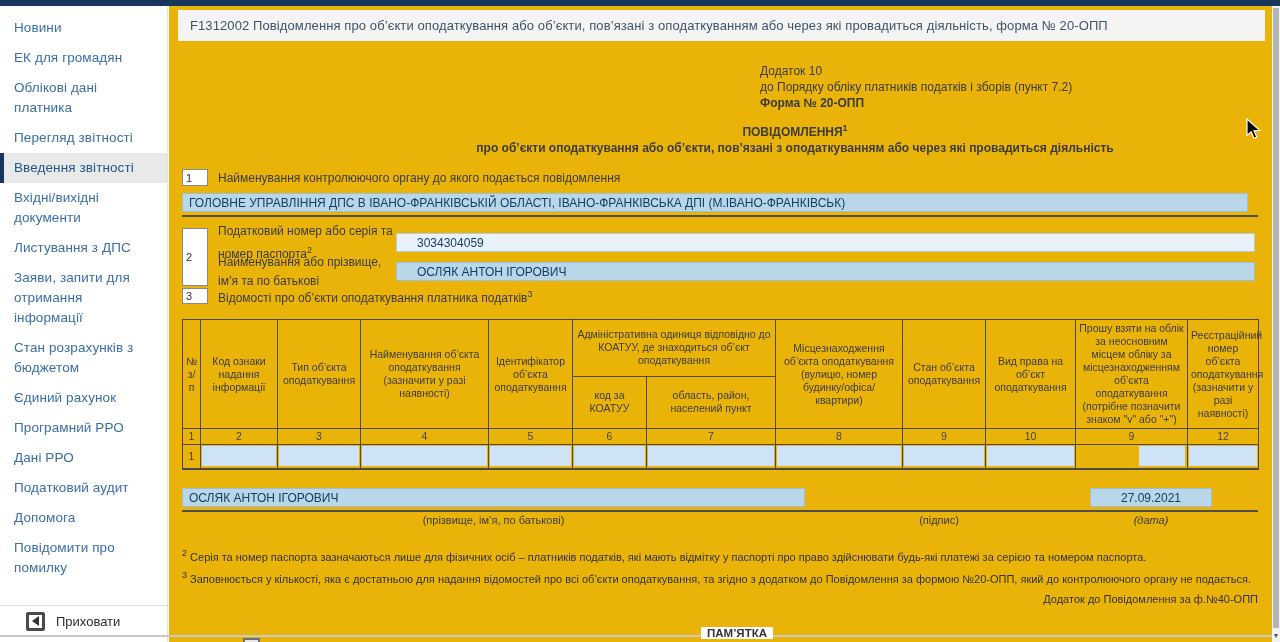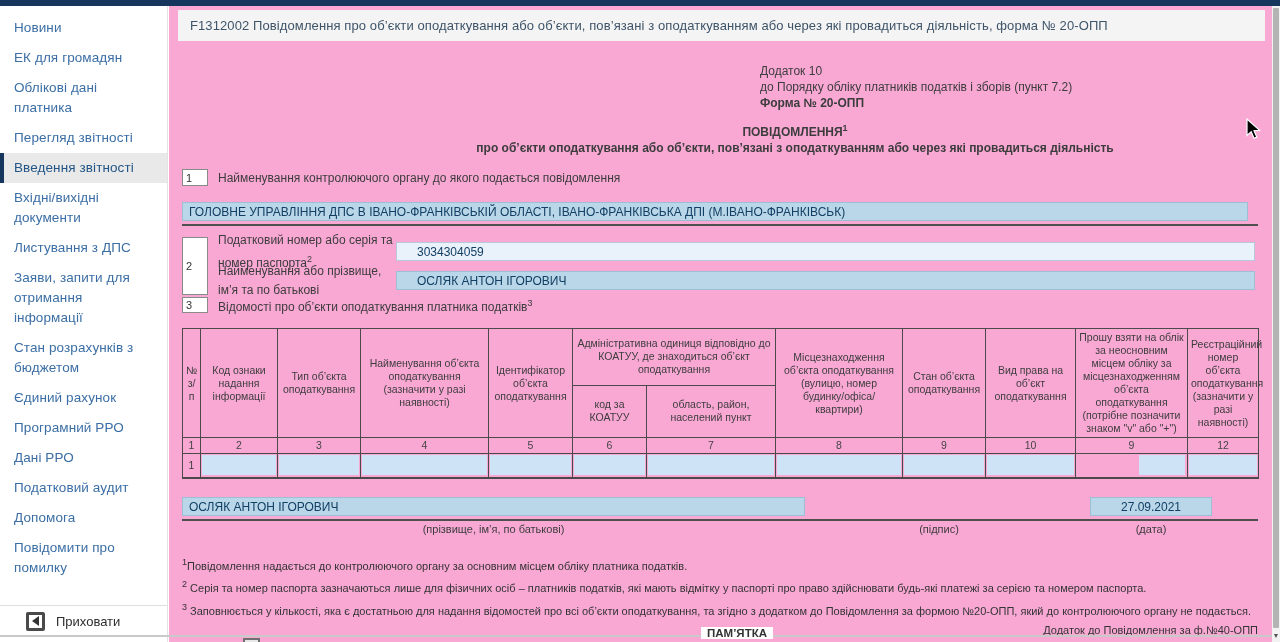--- a/index.html
+++ b/index.html
@@ -13,36 +13,36 @@
   .sidebar { position:absolute; left:0; top:6px; width:168px; bottom:0; background:#fff; border-right:1px solid #e3e3e3; }
   .nav { padding-top:7px; }
   .nav-item { padding:5px 14px; font-size:13.5px; line-height:20px; color:#3b6ea5; cursor:pointer; letter-spacing:.1px; }
   .nav-item.active { background:#e9e9e9; border-left:4px solid #17365d; padding-left:10px; color:#235687; }
   .sidebar-footer { position:absolute; left:0; right:0; bottom:0; height:37px; border-top:1px solid #ddd; display:flex; align-items:center; gap:11px; padding:0 14px 6px 26px; }
   .collapse-icon { width:19px; height:19px; border:3px solid #4a4a4a; border-radius:2px; display:flex; align-items:center; justify-content:center; background:#fff; flex:0 0 auto; }
   .collapse-tri { width:0; height:0; border-top:5px solid transparent; border-bottom:5px solid transparent; border-right:7px solid #333; }
   .collapse-label { font-size:13px; color:#2d2d2d; }
 
   
-  .main { position:absolute; left:169px; top:6px; right:8px; bottom:0; background:#f9a8d4; overflow:hidden; }
+  .main { position:absolute; left:169px; top:6px; right:8px; bottom:0; background:#eab308; overflow:hidden; }
   .doc-header { margin:4px 7px 0 9px; background:#f4f4f5; padding:8px 12px; font-size:13px; color:#3e5468; letter-spacing:.1px; }
   .doc { padding:0 14px 0 13px; font-size:12px; color:#3c3c3c; }
 
   .annex { margin:22px 0 0 578px; line-height:16px; font-size:12px; color:#3c3c3c; }
   .annex .b { font-weight:bold; }
   .doc-title { margin-top:12px; padding-left:150px; text-align:center; font-weight:bold; font-size:12px; color:#3c3c3c; }
   .doc-subtitle { margin-top:2px; padding-left:150px; text-align:center; font-weight:bold; font-size:12px; color:#3c3c3c; }
   sup { font-size:9px; }
 
   .fieldrow { margin-top:14px; display:flex; align-items:flex-start; }
   .numbox { display:inline-flex; align-items:center; flex:0 0 auto; width:26px; height:17px; border:1px solid #8a8a8a; background:#fff; font-size:11px; color:#333; padding-left:3px; }
   .numbox.tall { height:58px; }
   .fieldrow .lbl { margin-left:10px; padding-top:2px; }
 
-  .bluefield { margin-top:16px; width:1066px; height:19px; background:#b9d7e9; border:1px solid #9dbfd6; color:#123f63; font-size:12px; padding:2px 6px; line-height:14px; }
+  .bluefield { margin-top:7px; width:1066px; height:19px; background:#b9d7e9; border:1px solid #9dbfd6; color:#123f63; font-size:12px; padding:2px 6px; line-height:14px; }
   .rule { margin-top:3px; width:1076px; border-top:2px solid #4f4f4f; }
 
   .sec2 { margin-top:11px; display:flex; }
   .sec2-rows { flex:1; margin-left:10px; }
   .sec2-row { display:flex; align-items:center; height:29px; }
   .sec2-label { width:178px; flex:0 0 auto; font-size:12px; line-height:19px; color:#3c3c3c; }
   .input { flex:1; height:19px; font-size:12px; color:#123f63; padding:2px 20px; line-height:14px; margin-right:3px; }
   .input.light { background:#e9f1fb; border:1px solid #b7c9da; }
   .input.blue  { background:#b9d7e9; border:1px solid #9dbfd6; }
   .row3 { margin-top:2px; display:flex; align-items:flex-start; }
@@ -64,21 +64,21 @@
   
   .sig { margin-top:18px; position:relative; width:1076px; }
   .sig-fields { display:flex; }
   .sigfield { height:19px; background:#b9d7e9; border:1px solid #9dbfd6; color:#123f63; font-size:12px; padding:2px 6px; line-height:14px; }
   .sigfield.name { width:623px; }
   .sigfield.date { width:122px; margin-left:auto; margin-right:46px; text-align:center; }
   .sig-rule { margin-top:3px; border-top:2px solid #4f4f4f; }
   .sig-captions { position:relative; height:14px; margin-top:2px; font-size:11px; color:#3c3c3c; }
   .cap1 { position:absolute; left:0; width:623px; text-align:center; }
   .cap2 { position:absolute; left:707px; width:100px; text-align:center; }
-  .cap3 { position:absolute; left:919px; width:100px; text-align:center; }
+  .cap3 { position:absolute; left:919px; width:100px; text-align:center;font-style:italic; }
   .mp { margin-top:3px; padding-left:30px; text-align:center; font-size:11px; color:#3c3c3c; }
 
   
   .footnotes { margin-top:16px; font-size:11px; line-height:19px; color:#333; width:1080px; }
   .annex-note { margin-top:4px; width:1076px; text-align:right; font-size:11px; color:#333; }
 
   
   .memo-rule { position:absolute; left:0; top:635px; width:1272px; border-top:2px solid #c9c9c9; z-index:5; }
   .memo-title { position:absolute; top:627px; left:737px; transform:translateX(-50%); background:#fff; padding:0 6px; font-weight:bold; font-size:11.5px; color:#333; z-index:6; }
   .memo-stub { position:absolute; left:243px; top:638px; width:17px; height:8px; border:2px solid #707070; background:#e8e8e8; z-index:6; }
@@ -256,21 +256,20 @@
       </div>
       <div class="sig-rule"></div>
       <div class="sig-captions">
         <span class="cap1">(прізвище, ім’я, по батькові)</span>
         <span class="cap2">(підпис)</span>
         <span class="cap3">(дата)</span>
       </div>
     </div>
 
     <div class="footnotes">
-      <div><sup>1</sup><span>Повідомлення надається до контролюючого органу за основним місцем обліку платника податків.</span></div>
       <div><sup>2</sup><span> Серія та номер паспорта зазначаються лише для фізичних осіб – платників податків, які мають відмітку у паспорті про право здійснювати будь-які платежі за серією та номером паспорта.</span></div>
       <div><sup>3</sup><span> Заповнюється у кількості, яка є достатньою для надання відомостей про всі об’єкти оподаткування, та згідно з додатком до Повідомлення за формою №20-ОПП, який до контролюючого органу не подається.</span></div>
     </div>
 
     <div class="annex-note">Додаток до Повідомлення за ф.№40-ОПП</div>
   </div>
 </main>
 
 <div class="memo-rule"></div>
 <div class="memo-title">ПАМ’ЯТКА</div>

